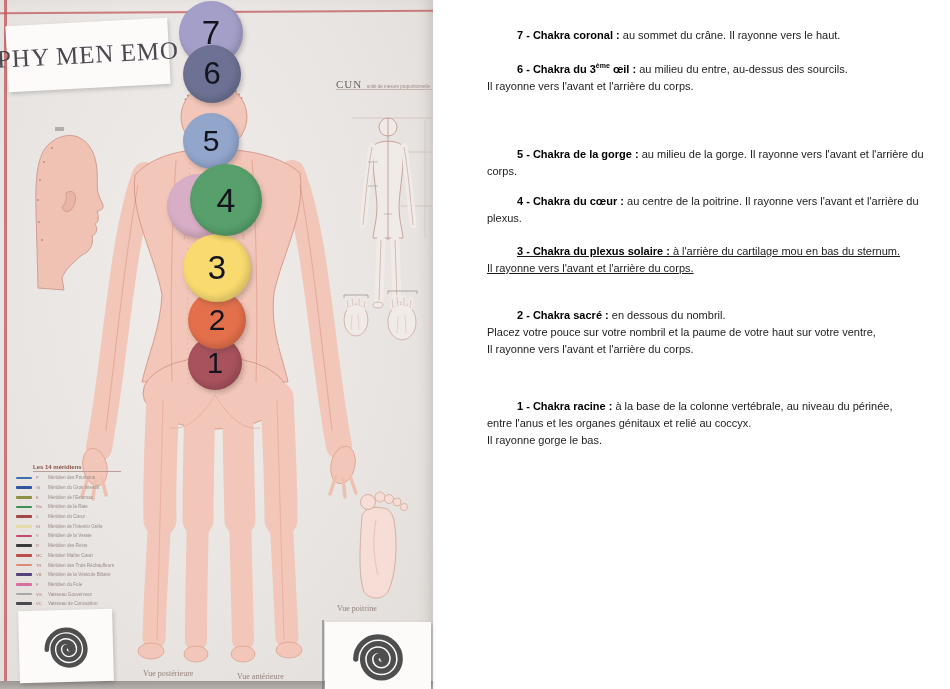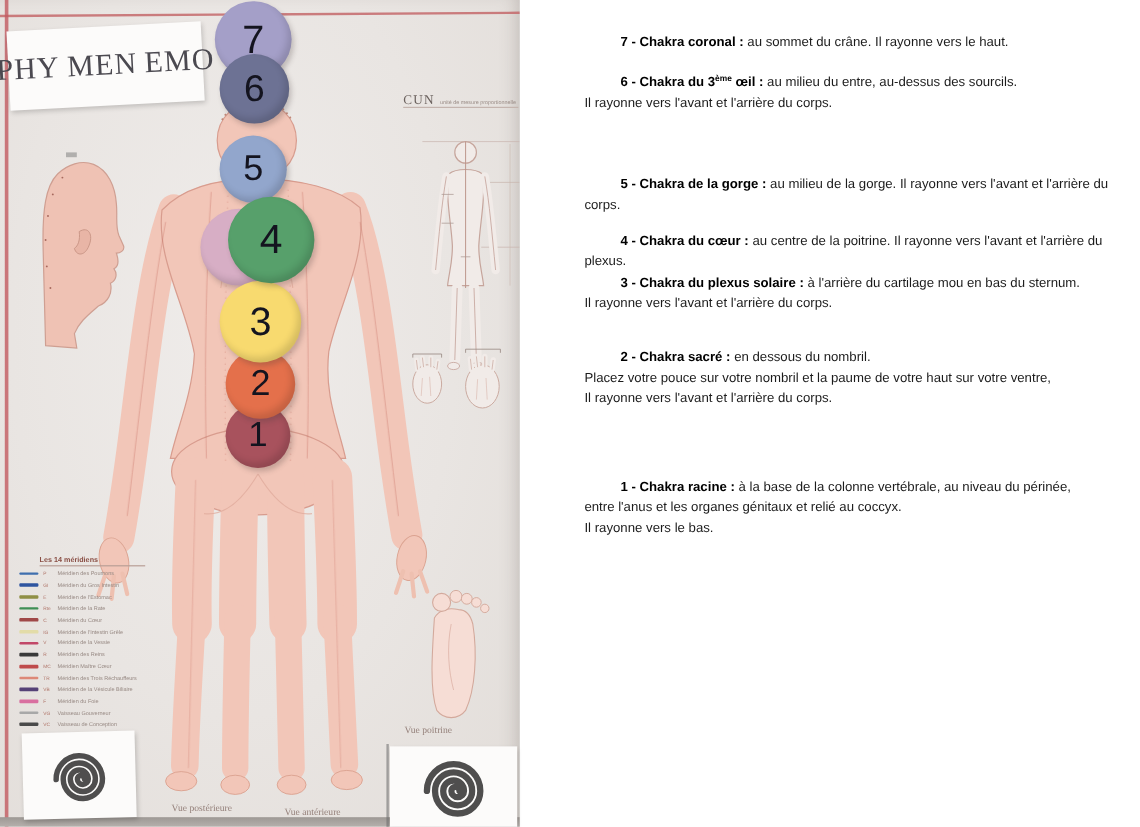--- a/index.html
+++ b/index.html
@@ -65,21 +65,21 @@
   .spiral-card{position:absolute;background:#fcfbfa;box-shadow:1px 2px 4px rgba(0,0,0,.2);z-index:3;display:flex;align-items:center;justify-content:center;}
   .sc-left{left:19px;top:610px;width:94px;height:72px;transform:rotate(-1.5deg);}
   .sc-right{left:325px;top:622px;width:106px;height:67px;}
   .spiral-big{color:#4f4e4e;}
   .card-edge{position:absolute;left:322px;top:620px;width:1.5px;height:69px;background:#6a6a6a;opacity:.55;z-index:3;}
 
   
   .panel-block{position:absolute;left:487px;width:463px;font-size:11px;line-height:17px;color:#1c1c1c;z-index:1;}
   .panel-block b{color:#000;margin-left:30px;}
   .pb-7{top:27px;} .pb-6{top:61px;} .pb-5{top:146px;} .pb-4{top:193px;}
-  .pb-3{top:228px;} .pb-2{top:290px;} .pb-1{top:398px;}
+  .pb-3{top:243px;text-decoration:underline;} .pb-2{top:307px;} .pb-1{top:398px;}
   sup.sup{font-size:7px;vertical-align:super;line-height:0;font-weight:bold;}
 </style>
 </head>
 <body>
 
 <svg width="0" height="0" style="position:absolute" aria-hidden="true">
   <symbol id="spiral" viewBox="0 0 100 110">
     <path d="M 14 60 A 36 36 0 0 1 86 60 A 30.5 30.5 0 0 1 25 60 A 25 25 0 0 1 75 60 A 19.5 19.5 0 0 1 36 60 A 14 14 0 0 1 64 60 A 8.5 8.5 0 0 1 47 60 A 5.5 5.5 0 0 1 58 60" fill="none" stroke="currentColor" stroke-width="8.5" stroke-linecap="round"></path>
   </symbol>
 </svg>
@@ -405,14 +405,14 @@
 
 <div class="panel-block pb-2">
   <div><b>2 - Chakra sacré :</b><span> en dessous du nombril.</span></div>
   <div>Placez votre pouce sur votre nombril et la paume de votre haut sur votre ventre,</div>
   <div>Il rayonne vers l'avant et l'arrière du corps.</div>
 </div>
 
 <div class="panel-block pb-1">
   <div><b>1 - Chakra racine :</b><span> à la base de la colonne vertébrale, au niveau du périnée,</span></div>
   <div>entre l'anus et les organes génitaux et relié au coccyx.</div>
-  <div>Il rayonne vers le bas.</div>
+  <div>Il rayonne gorge le bas.</div>
 </div>
 
 </body></html>

